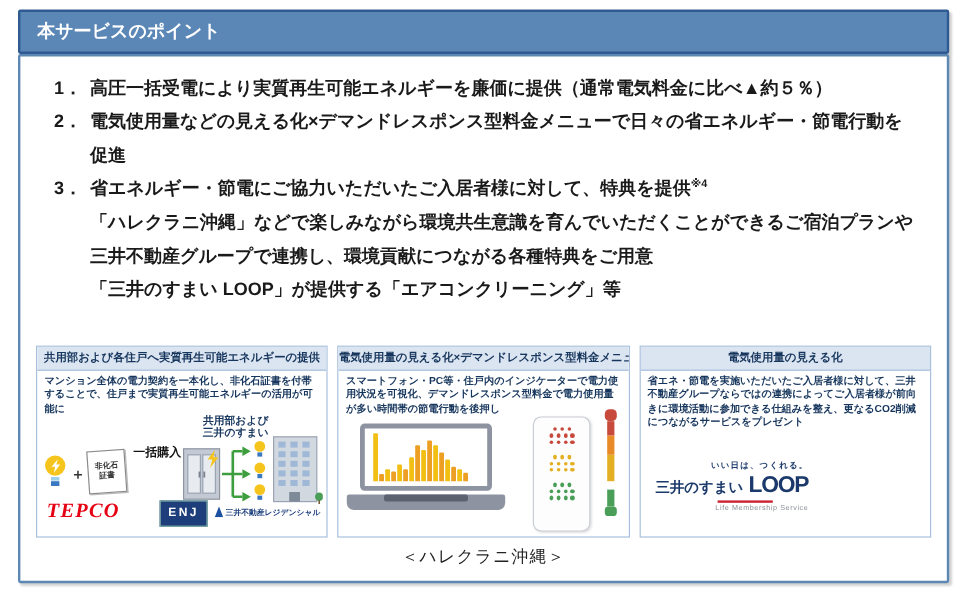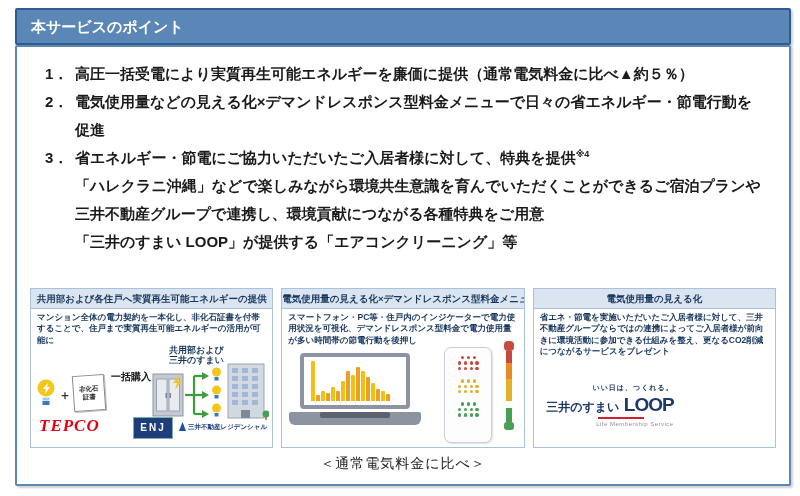--- a/index.html
+++ b/index.html
@@ -320,16 +320,16 @@
             <span class="loop-word">LOOP</span>
           </div>
           <div class="loop-redline"></div>
           <div class="loop-sub">Life Membership Service</div>
         </div>
 
       </div>
 
     </div>
 
-    <div class="caption">＜通常電気料金に比べ＞</div>
+    <div class="caption">＜ハレクラニ沖縄＞</div>
 
   </div>
 </div>
 
 </body></html>

